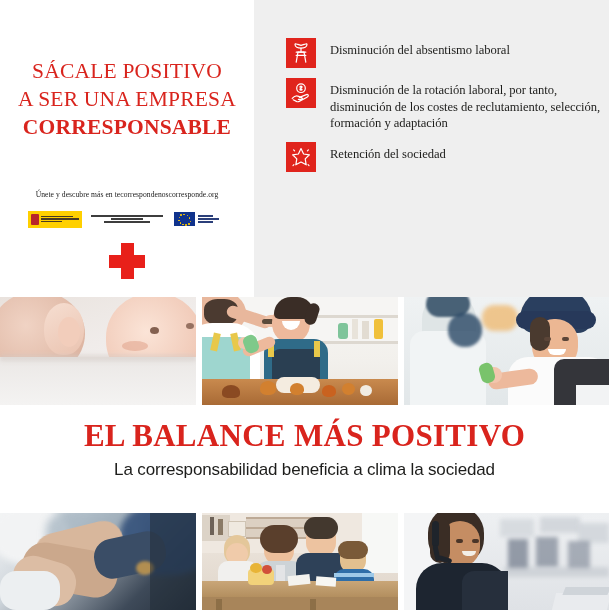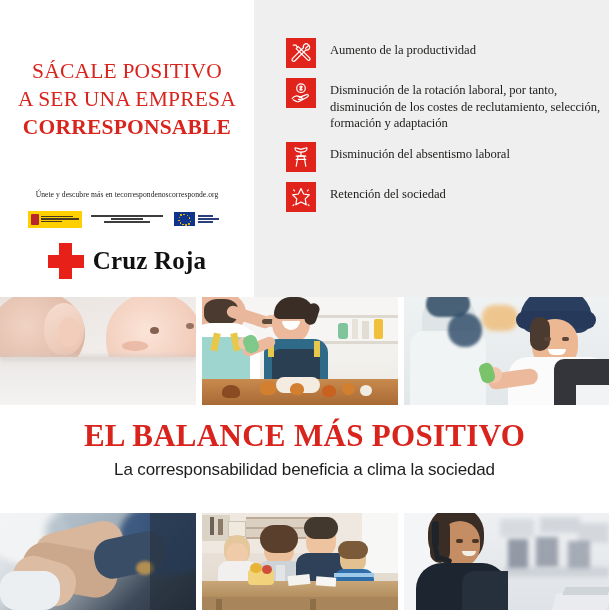--- a/index.html
+++ b/index.html
@@ -204,59 +204,49 @@
             <i class="bar s"></i>
         </span>
       </div>
     </div>
 
     <div class="cruzroja">
       <span class="cr-cross">
         <i class="h"></i>
           <i class="v"></i>
       </span>
-      <span class="cr-text">Cruz Roja</span>
     </div>
 
     <div class="benefits">
 
-      <div class="benefit">
-        <span class="bicon">
-          <svg width="22" height="22" viewBox="0 0 22 22" fill="none" stroke="#ffffff" stroke-width="1.25" stroke-linecap="round" stroke-linejoin="round">
-            <path d="M3.2 3.0 L6.0 3.0 L7.4 5.4 L6.2 6.6 L17.4 17.6 C18.2 18.4 19.2 18.4 19.7 17.9 C20.2 17.4 20.2 16.4 19.4 15.6 L8.3 4.6"></path>
-            <path d="M18.8 3.2 L15.6 6.4 M18.8 3.2 C19.9 4.3 19.9 6.1 18.8 7.2 C18.0 8.0 16.9 8.2 15.9 7.9 L5.0 18.8 C4.3 19.5 3.2 19.5 2.6 18.8 C1.9 18.2 1.9 17.1 2.6 16.4 L13.5 5.5 C13.2 4.5 13.4 3.4 14.2 2.6 C15.3 1.5 17.1 1.5 18.2 2.6"></path>
-          </svg>
-        </span>
-        <span class="btext">Aumento de la productividad</span>
-      </div>
-
-      <div class="benefit">
-        <span class="bicon">
-          <svg width="22" height="22" viewBox="0 0 22 22" fill="none" stroke="#ffffff" stroke-width="1.2" stroke-linecap="round" stroke-linejoin="round">
-            <circle cx="11" cy="6.2" r="4.3"></circle>
-            <path d="M11 4.2 L11 8.2 M9.9 5.1 C9.9 4.5 10.4 4.2 11 4.2 C11.6 4.2 12.1 4.5 12.1 5.1 C12.1 6.2 9.9 6.2 9.9 7.3 C9.9 7.9 10.4 8.2 11 8.2 C11.6 8.2 12.1 7.9 12.1 7.3"></path>
-            <path d="M2.2 16.4 C4.4 14.0 6.4 13.4 8.6 14.4 L11.9 15.9 C12.7 16.3 12.5 17.4 11.6 17.4 L8.4 17.4"></path>
-            <path d="M9.4 15.4 L16.4 12.6 C17.6 12.1 18.6 13.0 18.2 14.0 C18.0 14.5 17.6 14.9 17.0 15.2 L9.2 19.4 C8.2 19.9 7.3 19.9 6.4 19.4 L3.2 17.8"></path>
-          </svg>
-        </span>
-        <span class="btext">Disminución de la rotación laboral, por tanto, disminución de los costes de reclutamiento, selección, formación y adaptación</span>
-      </div>
 
       <div class="benefit">
         <span class="bicon">
           <svg width="22" height="22" viewBox="0 0 22 22" fill="none" stroke="#ffffff" stroke-width="1.2" stroke-linecap="round" stroke-linejoin="round">
             <path d="M5.0 2.6 C5.0 1.9 5.6 1.6 6.3 1.9 L11 3.4 L15.7 1.9 C16.4 1.6 17.0 1.9 17.0 2.6 C17.0 4.6 14.3 6.2 11 6.2 C7.7 6.2 5.0 4.6 5.0 2.6 Z"></path>
             <path d="M11 6.2 L11 10.2"></path>
             <path d="M6.2 10.2 L15.8 10.2"></path>
             <path d="M6.2 13.4 L15.8 13.4"></path>
             <path d="M8.0 10.2 L6.2 20.2 M14.0 10.2 L15.8 20.2"></path>
             <path d="M8.0 10.2 L14.0 10.2"></path>
           </svg>
         </span>
         <span class="btext">Disminución del absentismo laboral</span>
+      </div>
+
+      <div class="benefit">
+        <span class="bicon">
+          <svg width="22" height="22" viewBox="0 0 22 22" fill="none" stroke="#ffffff" stroke-width="1.2" stroke-linecap="round" stroke-linejoin="round">
+            <circle cx="11" cy="6.2" r="4.3"></circle>
+            <path d="M11 4.2 L11 8.2 M9.9 5.1 C9.9 4.5 10.4 4.2 11 4.2 C11.6 4.2 12.1 4.5 12.1 5.1 C12.1 6.2 9.9 6.2 9.9 7.3 C9.9 7.9 10.4 8.2 11 8.2 C11.6 8.2 12.1 7.9 12.1 7.3"></path>
+            <path d="M2.2 16.4 C4.4 14.0 6.4 13.4 8.6 14.4 L11.9 15.9 C12.7 16.3 12.5 17.4 11.6 17.4 L8.4 17.4"></path>
+            <path d="M9.4 15.4 L16.4 12.6 C17.6 12.1 18.6 13.0 18.2 14.0 C18.0 14.5 17.6 14.9 17.0 15.2 L9.2 19.4 C8.2 19.9 7.3 19.9 6.4 19.4 L3.2 17.8"></path>
+          </svg>
+        </span>
+        <span class="btext">Disminución de la rotación laboral, por tanto, disminución de los costes de reclutamiento, selección, formación y adaptación</span>
       </div>
 
 
       <div class="benefit">
         <span class="bicon">
           <svg width="22" height="22" viewBox="0 0 22 22" fill="none" stroke="#ffffff" stroke-width="1.2" stroke-linecap="round" stroke-linejoin="round">
             <path d="M11 2.6 L13.6 8.0 L19.4 8.8 L15.2 12.9 L16.2 18.8 L11 16.0 L5.8 18.8 L6.8 12.9 L2.6 8.8 L8.4 8.0 Z"></path>
             <path d="M3.6 3.8 L4.6 4.8 M18.4 3.8 L17.4 4.8 M3.0 19.6 L3.9 18.7 M19.0 19.6 L18.1 18.7"></path>
           </svg>
         </span>

